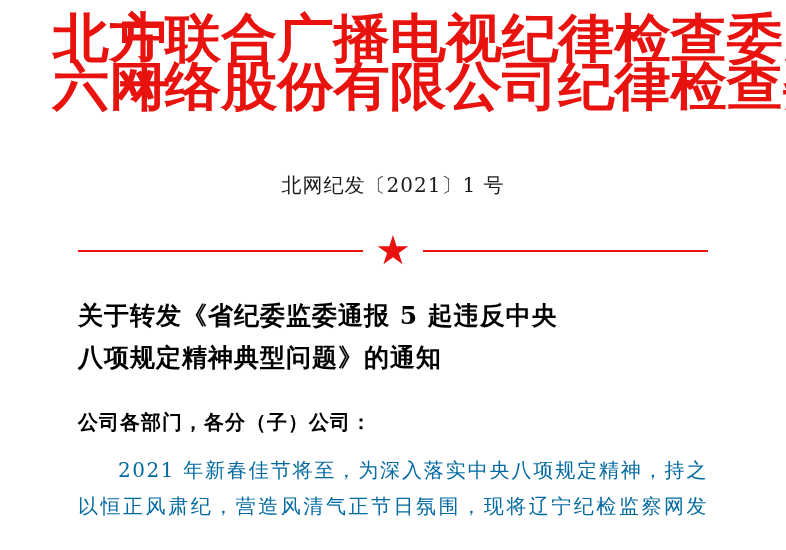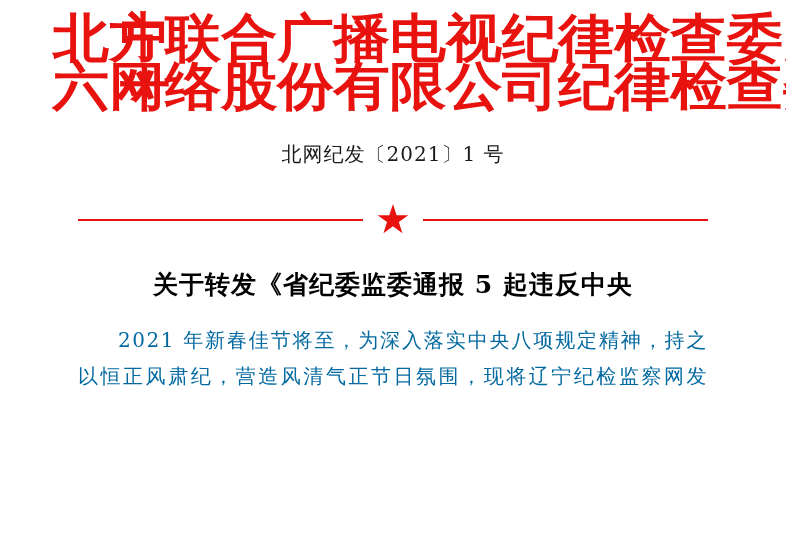--- a/index.html
+++ b/index.html
@@ -63,21 +63,21 @@
     font-weight: bold;
     font-size: 50px;
     line-height: 52px;
     width: 62px;
     text-align: center;
   }
   .masthead-prefix span { display: block; }
 
   
   .doc-number {
-    margin-top: 15px;
+    margin-top: 46px;
     text-align: center;
     font-size: 20px;
     letter-spacing: 1px;
     color: #1a1a1a;
   }
 
   
   .separator {
     position: relative;
     margin-top: 34px;
@@ -98,21 +98,21 @@
     transform: translateX(-50%);
     color: #e8120e;
     font-size: 40px;
     line-height: 34px;
     font-family: "DejaVu Sans", "Liberation Sans", sans-serif;
   }
 
   
   .title {
     margin-top: 28px;
-    text-align: center;
+    text-align: left;
     font-size: 25px;
     font-weight: bold;
     line-height: 42px;
     letter-spacing: 1px;
     color: #000000;
   }
   .title-line { display: block; }
 
   
   .salutation {
@@ -152,18 +152,20 @@
   <div class="doc-number">北网纪发〔2021〕1 号</div>
 
   <div class="separator">
     <div class="rule left"></div>
     <div class="star">★</div>
     <div class="rule right"></div>
   </div>
 
   <div class="title">
     <span class="title-line">关于转发《省纪委监委通报 5 起违反中央</span>
+    <span class="title-line">八项规定精神典型问题》的通知</span>
   </div>
 
+  <div class="salutation">公司各部门，各分（子）公司：</div>
 
   <div class="body-text"><span class="indent"></span><span>2021 年新春佳节将至，为深入落实中央八项规定精神，持之以恒正风肃纪，营造风清气正节日氛围，现将辽宁纪检监察网发</span></div>
 
 </div>
 
 </body></html>

